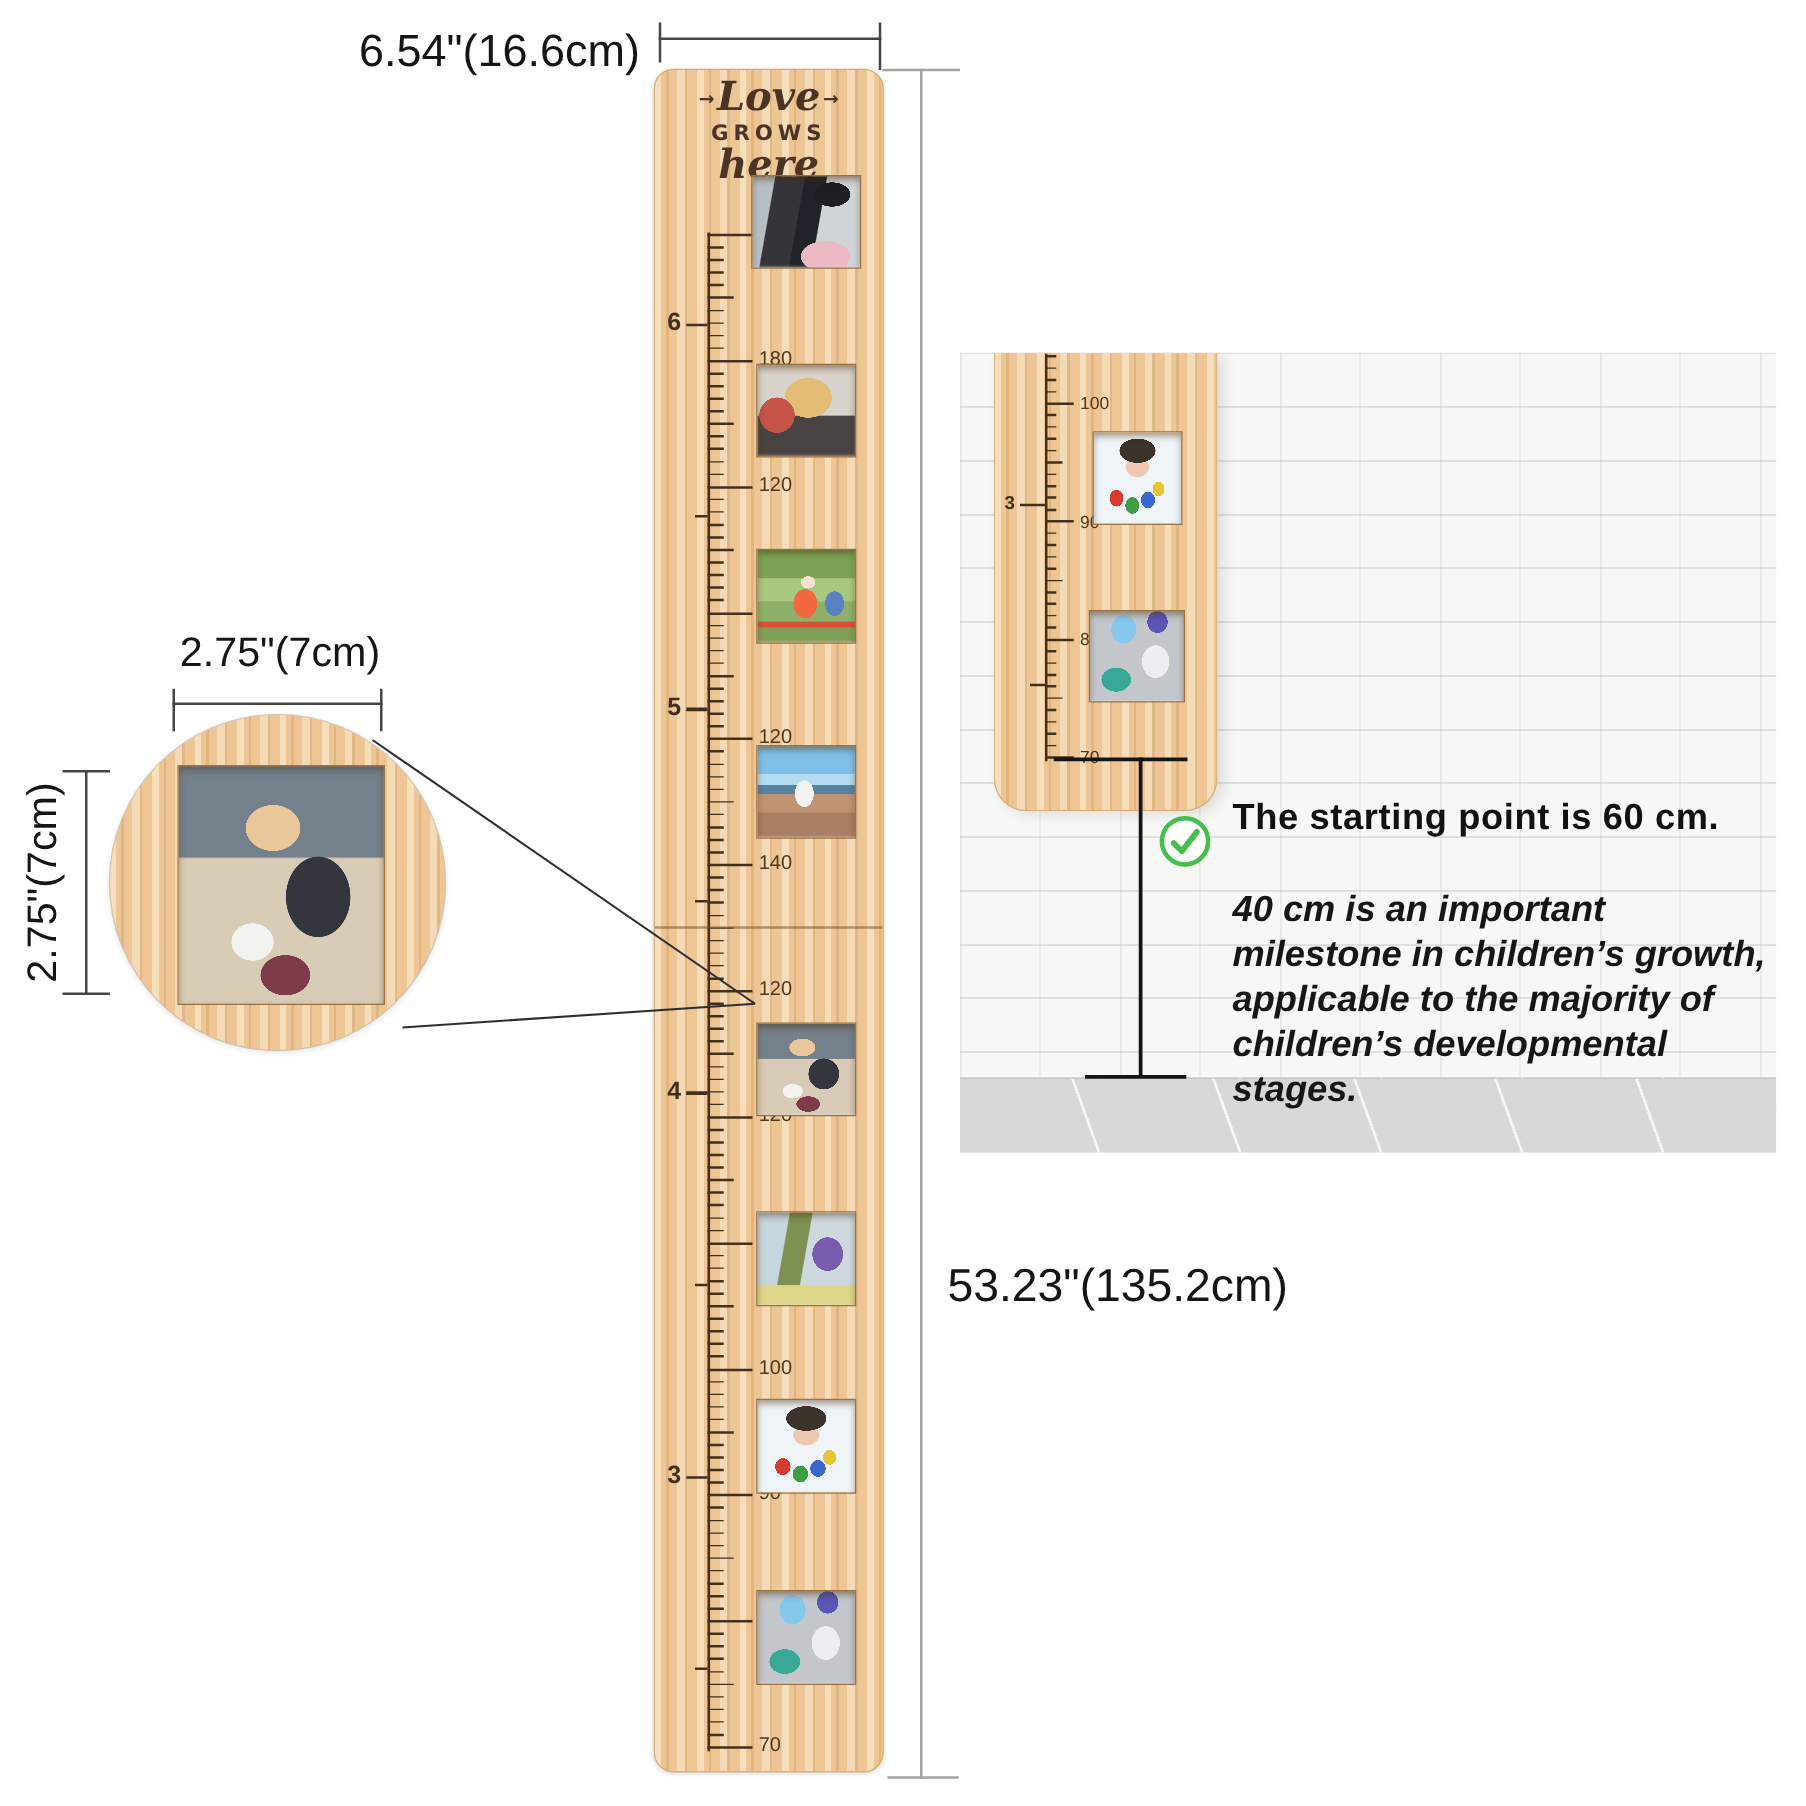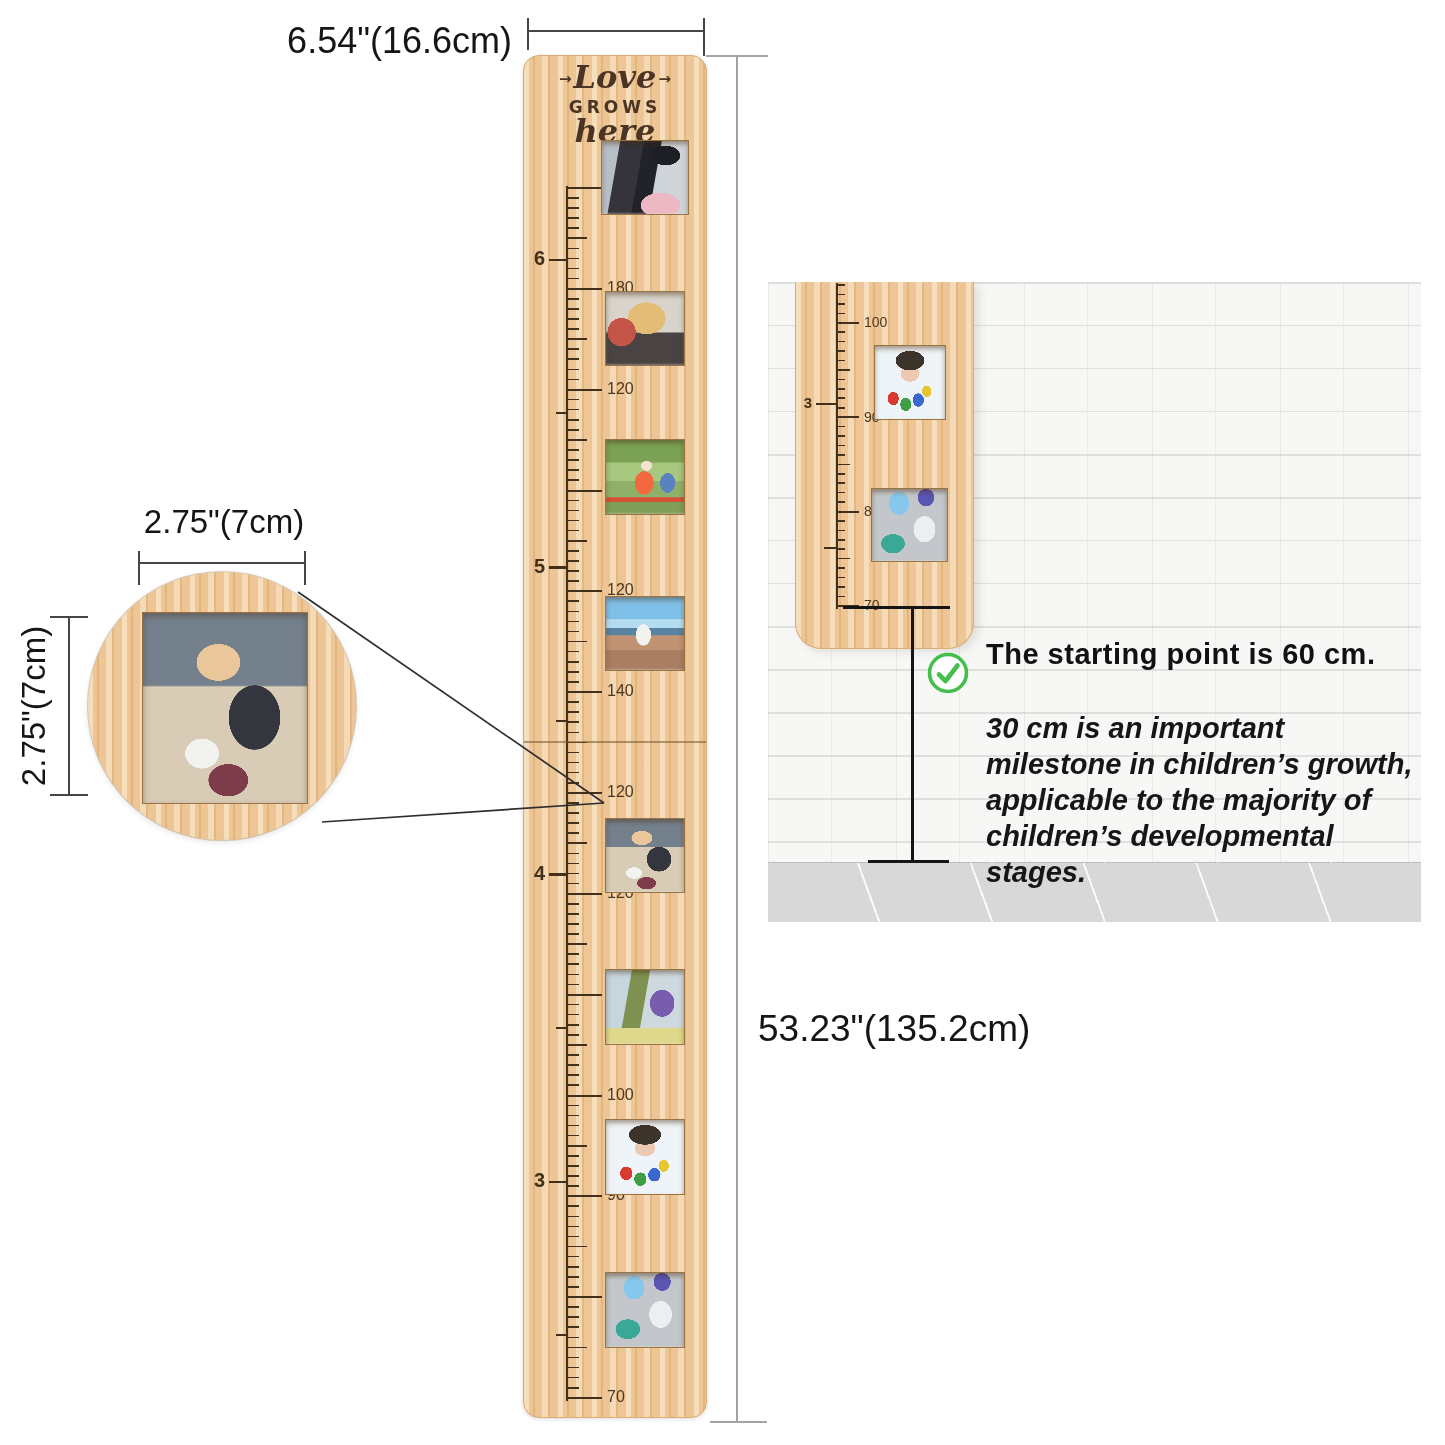--- a/index.html
+++ b/index.html
@@ -361,16 +361,16 @@
     <div class="mline" style="left:75px;top:324px;width:107px;height:3px;"></div>
     <div class="mline" style="left:143px;top:324px;width:3px;height:256px;"></div>
     <div class="mline" style="left:100px;top:578px;width:81px;height:3px;"></div>
 
     <svg style="position:absolute;left:158px;top:369px;" width="44" height="44" viewBox="0 0 44 44">
       <circle cx="22" cy="22" r="18.5" fill="#ffffff" stroke="#45bf4c" stroke-width="3.6"></circle>
       <path d="M13 23.5 L19.5 30 L31.5 14.5" fill="none" stroke="#45bf4c" stroke-width="4.6" stroke-linecap="round" stroke-linejoin="round"></path>
     </svg>
 
     <div class="headline">The starting point is 60 cm.</div>
-    <div class="bodytext">30 cm is an important milestone in children’s growth, applicable to the majority of children’s developmental stages.</div>
+    <div class="bodytext">40 cm is an important milestone in children’s growth, applicable to the majority of children’s developmental stages.</div>
   </div>
 
 </div>
 
 </body></html>

